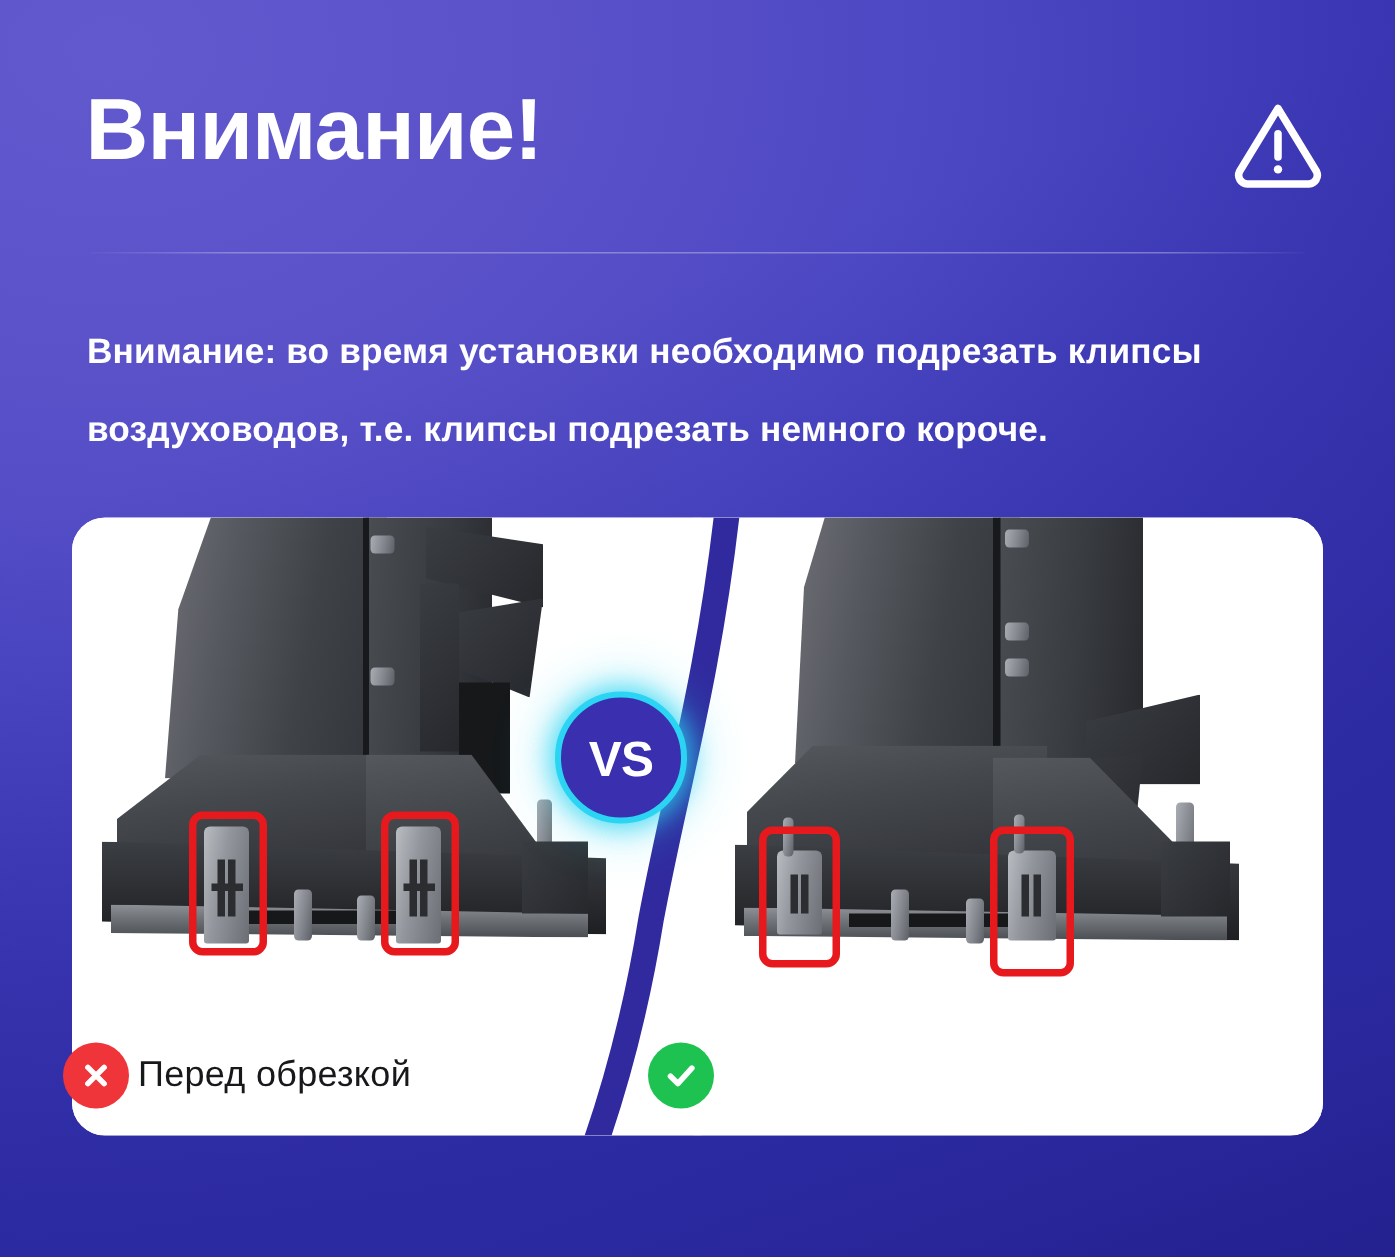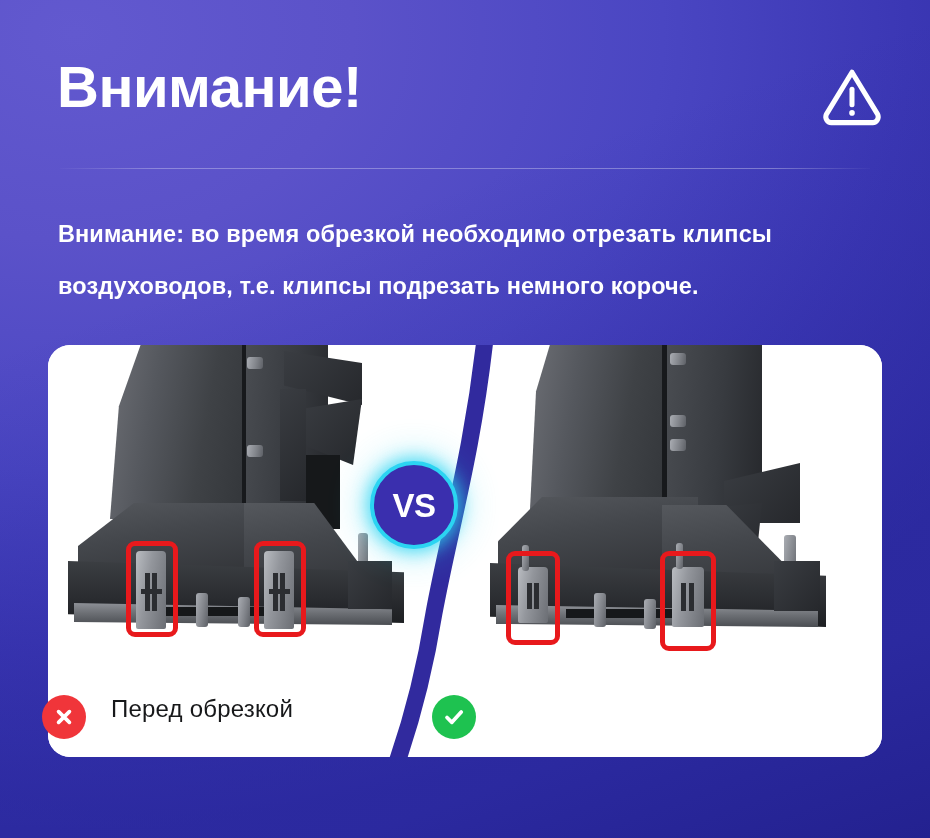--- a/index.html
+++ b/index.html
@@ -192,22 +192,22 @@
     font-size: 33px;
     font-weight: bold;
     letter-spacing: -0.5px;
     line-height: 1;
   }
 
   
   .caption {
     position: absolute;
     display: flex;
-    align-items: flex-start;
-    gap: 25px;
+    align-items: center;
+    gap: 6px;
     z-index: 13;
   }
   #caption-before { left: 42px;  top: 695px; }
   #caption-after  { left: 432px; top: 695px; }
 
   .caption-badge {
     width: 44px;
     height: 44px;
     border-radius: 50%;
     display: flex;
@@ -239,21 +239,21 @@
     <svg viewBox="0 0 64 64" width="62" height="62" aria-hidden="true">
       <path d="M32 8.5 L58.5 52 a6 6 0 0 1 -5.2 8.5 H10.7 a6 6 0 0 1 -5.2 -8.5 Z" fill="none" stroke="#ffffff" stroke-width="5.2" stroke-linejoin="round" stroke-linecap="round"></path>
       <line x1="32" y1="26" x2="32" y2="42" stroke="#ffffff" stroke-width="5.2" stroke-linecap="round"></line>
       <circle cx="32" cy="50.5" r="2.9" fill="#ffffff"></circle>
     </svg>
   </div>
 
   <div id="header-divider"></div>
 </div>
 
-<div id="intro">Внимание: во время обрезкой необходимо отрезать клипсы воздуховодов, т.е. клипсы подрезать немного короче.</div>
+<div id="intro">Внимание: во время установки необходимо подрезать клипсы воздуховодов, т.е. клипсы подрезать немного короче.</div>
 
 <div id="compare-card">
 
   <div class="photo" id="photo-before">
     <div class="photo-canvas">
 
       <div class="duct-upper" style="left:62px;  top:-14px; width:148px; height:188px; clip-path:polygon(24% 0,100% 0,100% 100%,0 100%,6% 40%);"></div>
       <div class="duct-upper-2" style="left:196px; top:-14px; width:84px;  height:190px;"></div>
       <div class="duct-seam" style="left:194px; top:-14px; width:4px;   height:196px;"></div>
 

